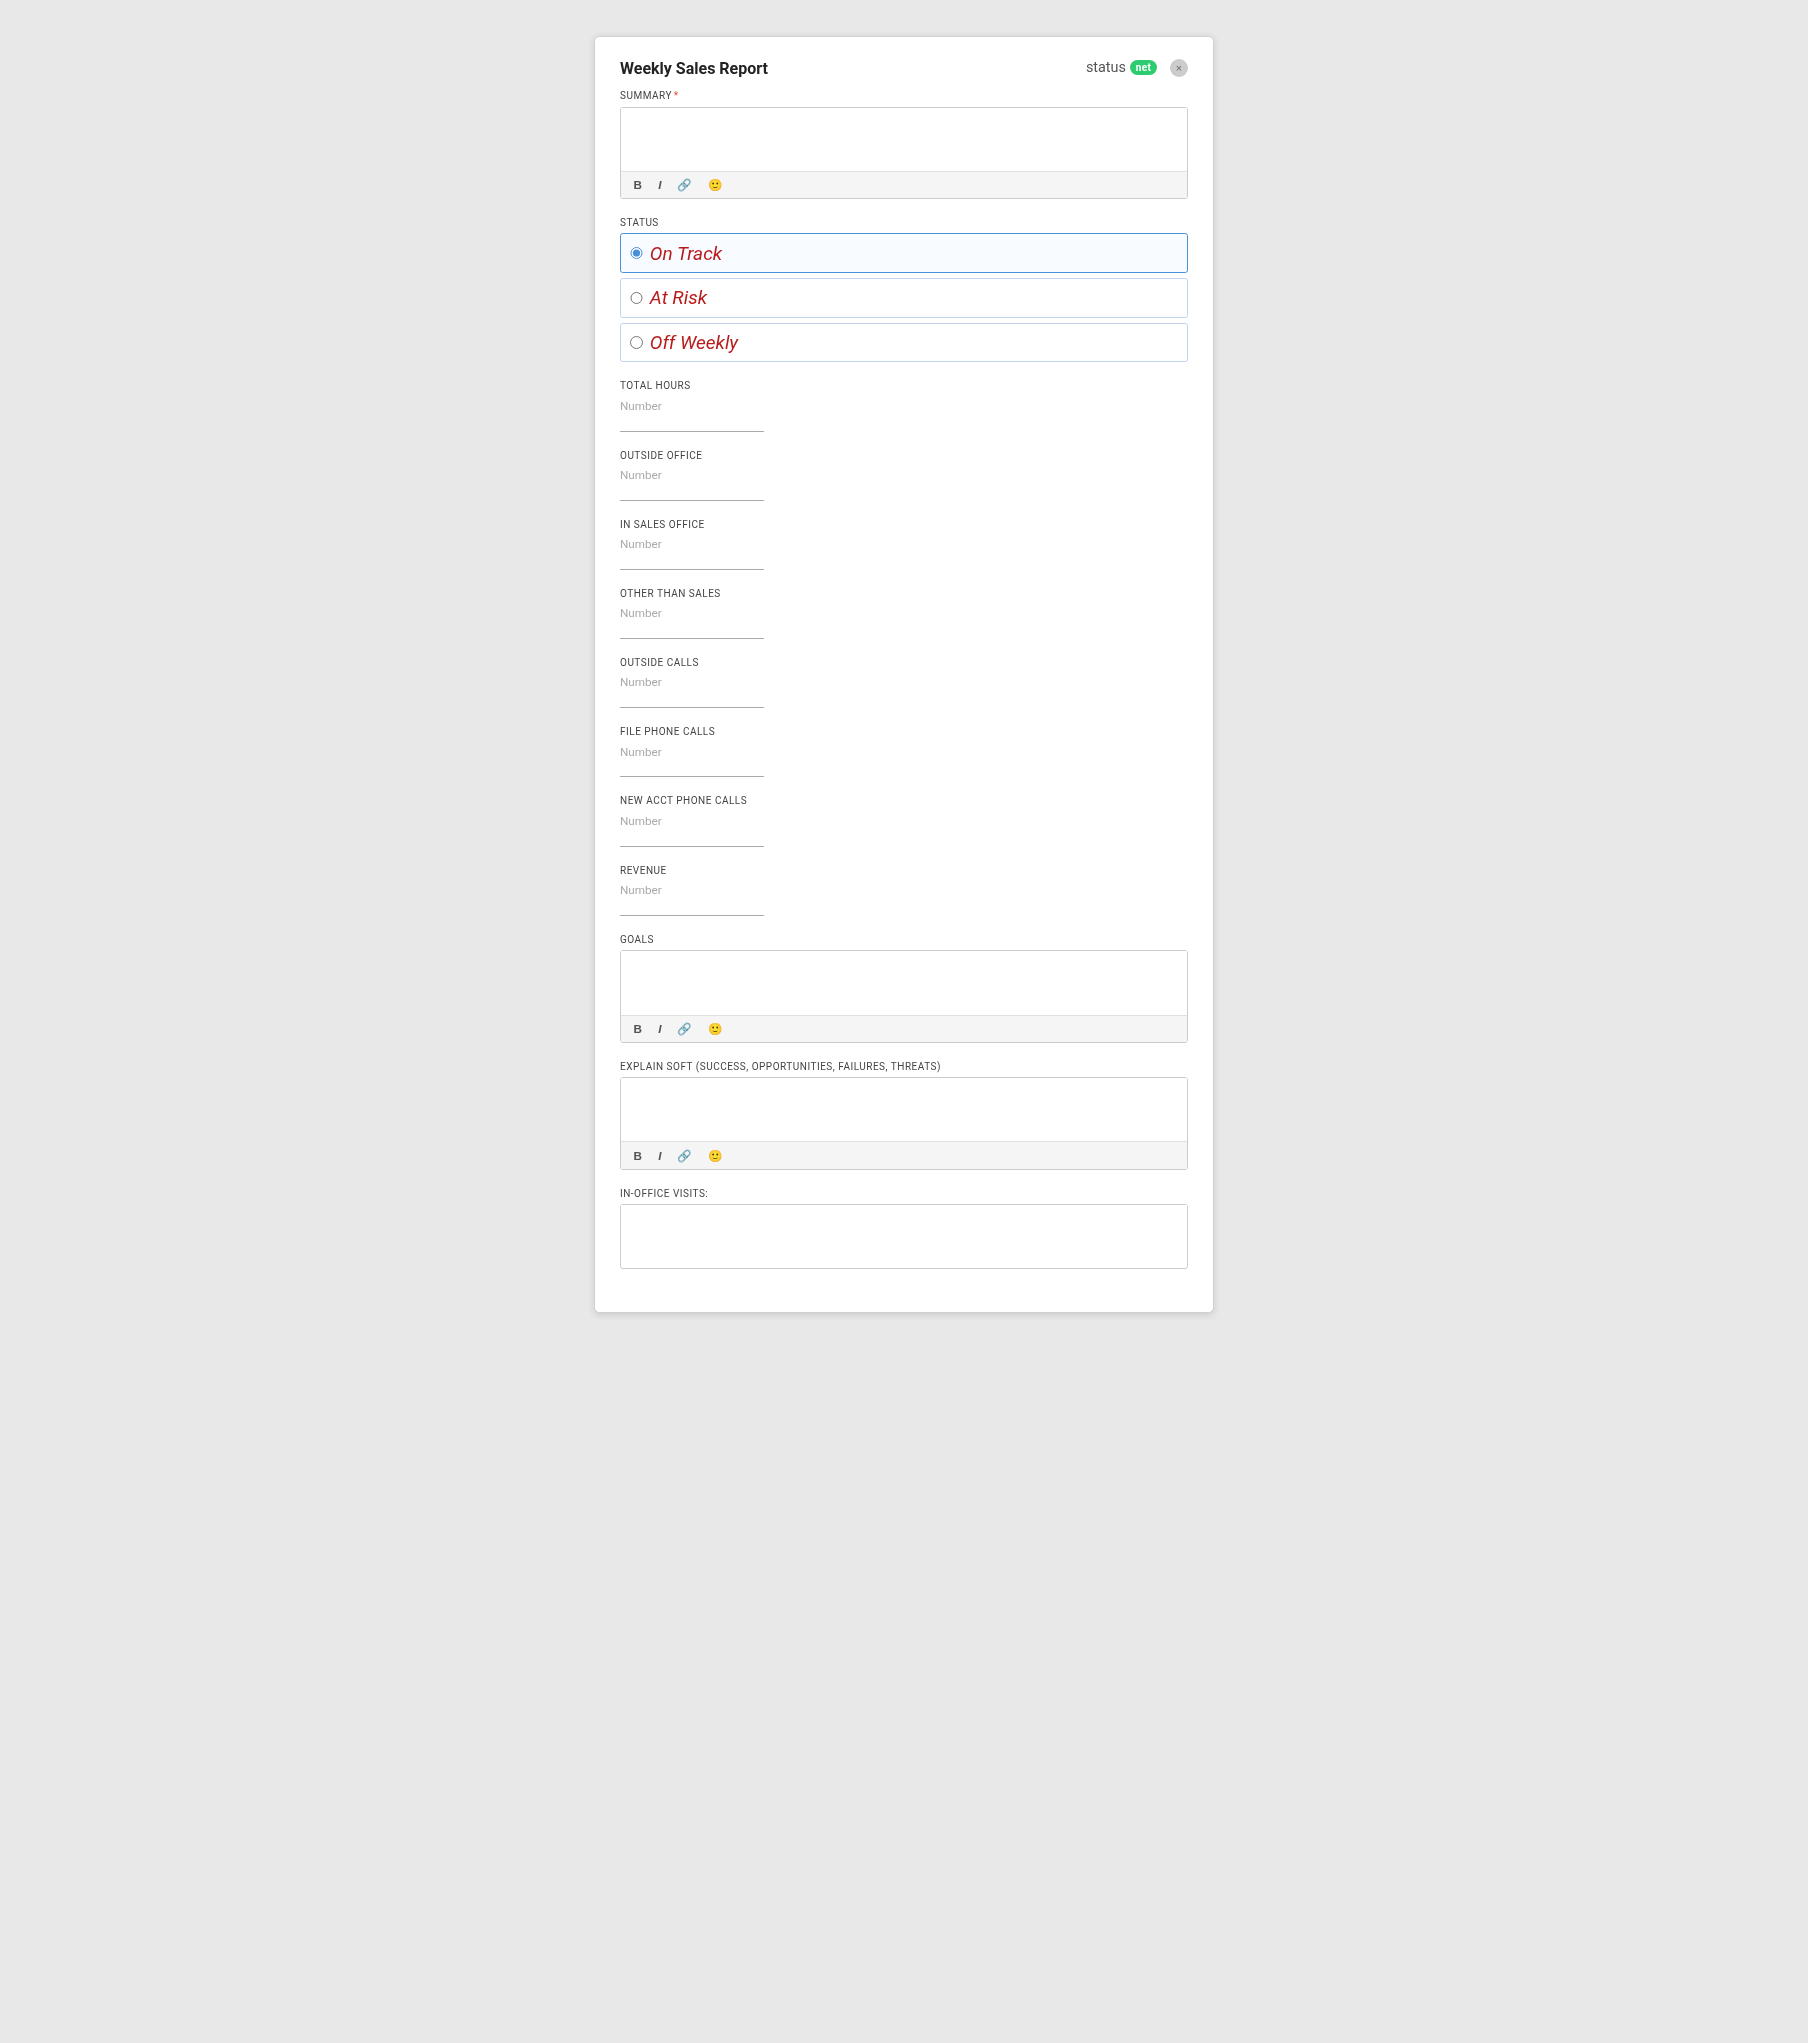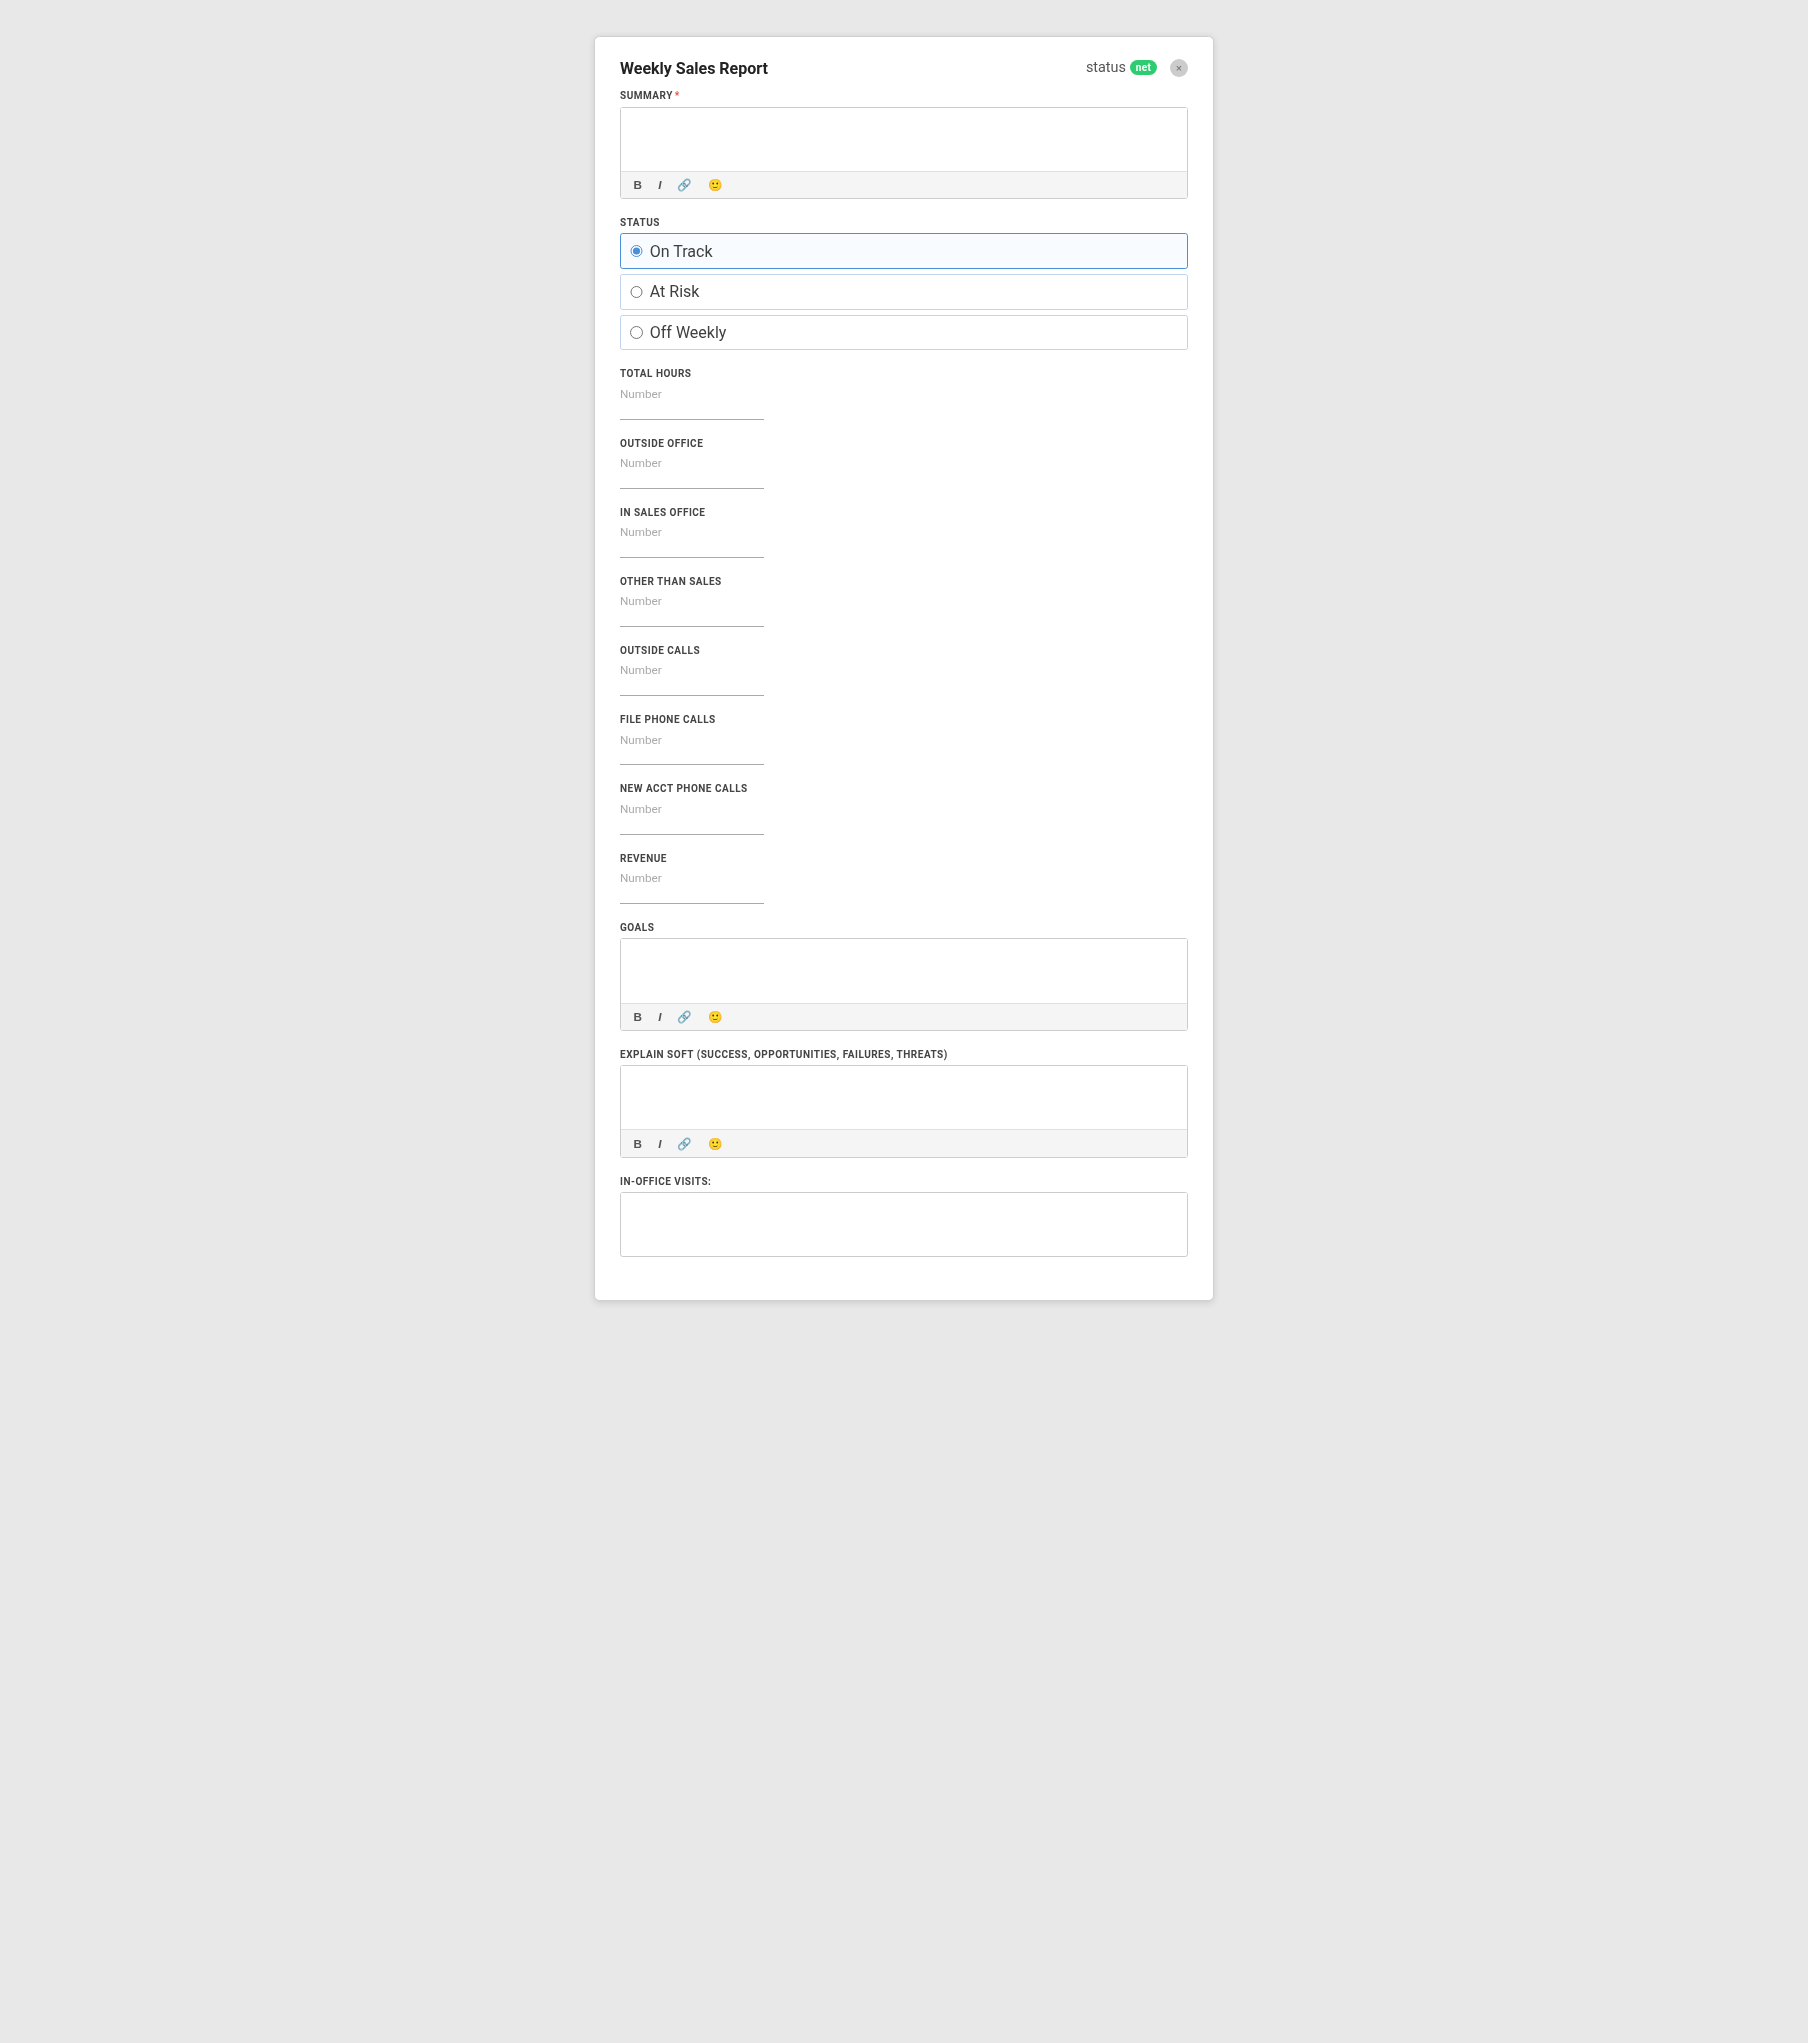--- a/index.html
+++ b/index.html
@@ -73,21 +73,21 @@
       display: flex;
       align-items: center;
       justify-content: center;
       font-size: 10.8px;
       color: #666;
       margin-left: 7.2px;
     }
 
     .section-label {
       font-size: 10px;
-      font-weight: 700;
+      font-weight: 400;
       color: #444444;
       letter-spacing: 0.5px;
       margin-bottom: 5.4px;
       text-transform: uppercase;
     }
 
     .required-star {
       color: #e74c3c;
       margin-left: 1.8px;
     }
@@ -168,23 +168,24 @@
     }
 
     .radio-input {
       width: 12.6px;
       height: 12.6px;
       accent-color: #4a90d9;
       cursor: pointer;
     }
 
     .radio-label {
-      font-size: 16px;
-      color: #404040;
-      cursor: pointer;
+      font-size: 19px;
+      color: #b91c1c;
+      cursor: pointer;
+      font-style: italic;
     }
 
     .number-input-wrapper {
       border-bottom: 0.9px solid #aaaaaa;
       padding-bottom: 16px;
       width: 144px;
     }
 
     .number-input {
       border: none;

